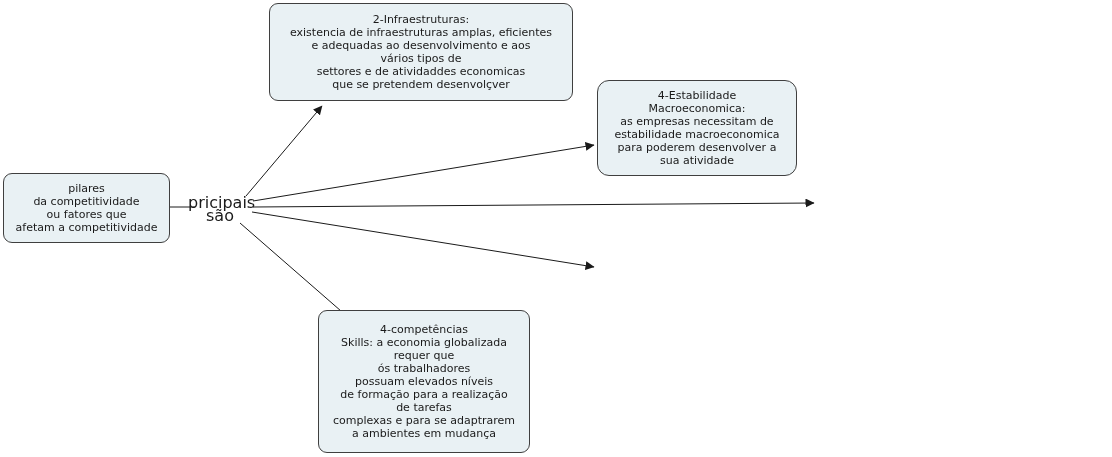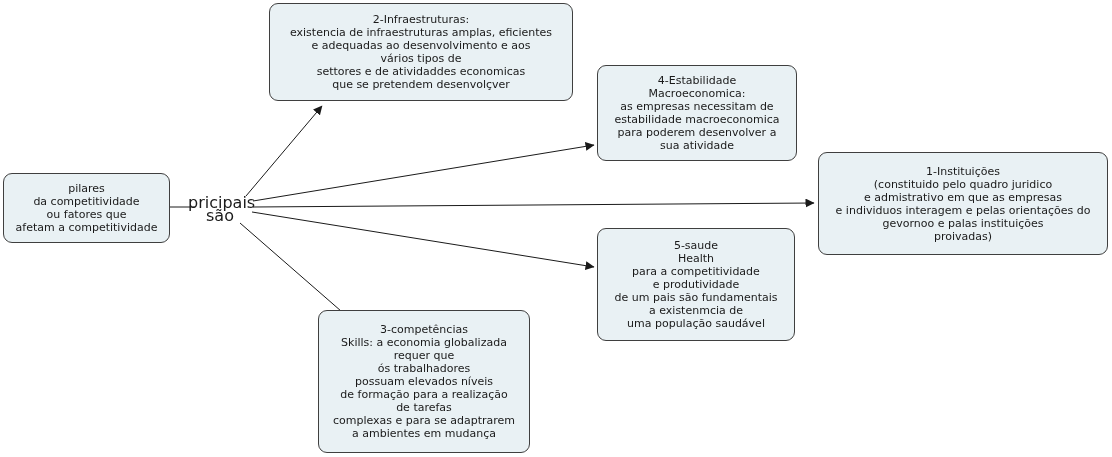--- a/index.html
+++ b/index.html
@@ -68,50 +68,33 @@
 
   <div class="node" style="left:269px; top:3px; width:304px; height:98px;">
     <div class="node-text">2-Infraestruturas:
 existencia de infraestruturas amplas, eficientes
 e adequadas ao desenvolvimento e aos
 vários tipos de
 settores e de atividaddes economicas
 que se pretendem desenvolçver</div>
   </div>
 
-  <div class="node" style="left:597px; top:65px; width:200px; height:96px;">
+  <div class="node" style="left:597px; top:80px; width:200px; height:96px;border-radius:12px;">
     <div class="node-text">4-Estabilidade
 Macroeconomica:
 as empresas necessitam de
 estabilidade macroeconomica
 para poderem desenvolver a
 sua atividade</div>
   </div>
 
-  <div class="node" style="left:818px; top:152px; width:290px; height:103px;">
-    <div class="node-text">1-Instituições
-(constituido pelo quadro juridico
-e admistrativo em que as empresas
-e individuos interagem e pelas orientações do
-gevornoo e palas instituições
-proivadas)</div>
-  </div>
 
-  <div class="node" style="left:597px; top:228px; width:198px; height:113px;">
-    <div class="node-text">5-saude
-Health
-para a competitividade
-e produtividade
-de um pais são fundamentais
-a existenmcia de
-uma população saudável</div>
-  </div>
 
   <div class="node" style="left:318px; top:310px; width:212px; height:143px;">
-    <div class="node-text">3-competências
+    <div class="node-text">4-competências
 Skills: a economia globalizada
 requer que
 ós trabalhadores
 possuam elevados níveis
 de formação para a realização
 de tarefas
 complexas e para se adaptrarem
 a ambientes em mudança</div>
   </div>
 

